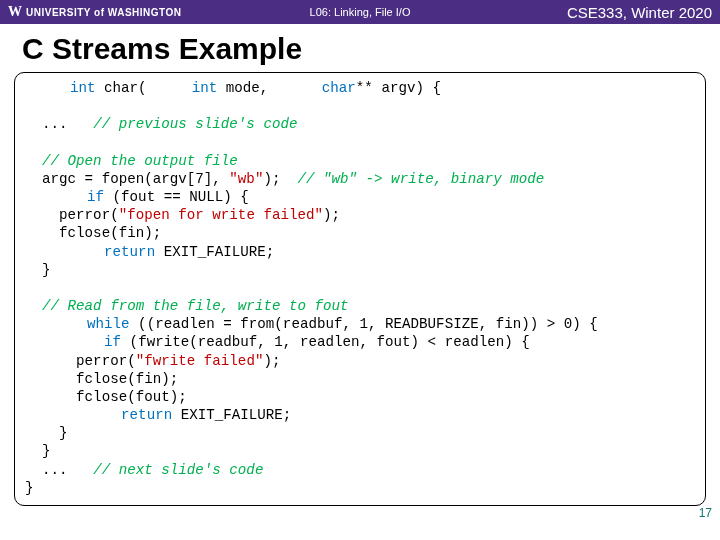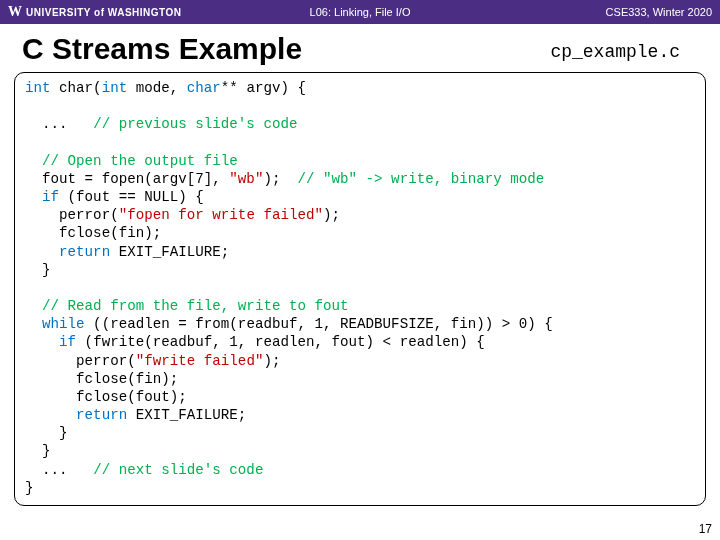--- a/index.html
+++ b/index.html
@@ -3,56 +3,55 @@
 <meta charset="utf-8">
 <style>
   * { margin: 0; padding: 0; box-sizing: border-box; }
   html, body { width: 720px; height: 540px; font-family: Arial, sans-serif; overflow: hidden; background: #fff; }
   .slide { width: 720px; height: 540px; position: relative; display: flex; flex-direction: column; }
   .topbar { background: #4b2e83; color: #fff; height: 24px; display: flex; align-items: center; padding: 0 8px; font-size: 11px; position: relative; }
   .uw-logo { display: flex; align-items: center; gap: 4px; font-weight: bold; }
   .uw-w { font-family: Georgia, serif; font-size: 14px; font-weight: bold; }
   .uw-text { font-size: 10px; letter-spacing: 0.5px; }
   .lecture { position: absolute; left: 50%; transform: translateX(-50%); font-size: 11px; }
-  .course  { margin-left: auto; font-size: 11px; }
-  .title-row { display: flex; align-items: flex-end; padding: 8px 40px 4px 22px; }
+  .course  { margin-left: auto; font-size: 15px; }
+  .title-row { display: flex; align-items: flex-end; padding: 8px 32px 4px 22px; }
   .title { font-size: 30px; font-weight: bold; color: #000; flex: 1; }
   .filename { font-family: "Courier New", monospace; font-size: 18px; color: #000; padding-bottom: 4px; }
   .codebox { margin: 2px 14px 0 14px; border: 1.5px solid #000; border-radius: 10px; padding: 6px 10px 8px 10px; font-family: "Courier New", monospace; font-size: 14.2px; line-height: 1.28; white-space: pre; color: #000; overflow: hidden; }
-  .kw { color: #0070c0; }       
+  .kw { color: #0070c0; margin-left: 45px; }       
   .fn { font-weight: normal; }
   .str { color: #c00000; }      
-  .cmt { color: #00b050; } 
-  .pagenum { position: absolute; right: 8px; bottom: 4px; font-size: 12px; color: #000000; }
+  .cmt { color: #00b050; font-style: italic; } 
+  .pagenum { position: absolute; right: 8px; bottom: 20px; font-size: 12px; color: #0f766e; }
 </style>
 </head>
 <body>
 
 <div class="slide">
 
   <div class="topbar">
     <div class="uw-logo">
       <span class="uw-w">W</span>
       <span class="uw-text">UNIVERSITY of WASHINGTON</span>
     </div>
     <div class="lecture">L06: Linking, File I/O</div>
     <div class="course">CSE333, Winter 2020</div>
   </div>
 
   <div class="title-row">
     <div class="title">C Streams Example</div>
-    <div class="filename">cp_example.c</div>
   </div>
 
   <div class="codebox"><span class="kw">int</span><span> char(</span><span class="kw">int</span><span> mode, </span><span class="kw">char</span><span>** argv) {</span>
 <span></span>
 <span>  ...   </span><span class="cmt">// previous slide's code</span>
 <span></span>
 <span>  </span><span class="cmt">// Open the output file</span>
-<span>  fout = </span><span class="fn">fopen</span><span>(argv[7], </span><span class="str">"wb"</span><span>);  </span><span class="cmt">// "wb" -&gt; write, binary mode</span>
+<span>  argc = </span><span class="fn">fopen</span><span>(argv[7], </span><span class="str">"wb"</span><span>);  </span><span class="cmt">// "wb" -&gt; write, binary mode</span>
 <span>  </span><span class="kw">if</span><span> (fout == NULL) {</span>
 <span>    </span><span class="fn">perror</span><span>(</span><span class="str">"fopen for write failed"</span><span>);</span>
 <span>    </span><span class="fn">fclose</span><span>(fin);</span>
 <span>    </span><span class="kw">return</span><span> EXIT_FAILURE;</span>
 <span>  }</span>
 <span></span>
 <span>  </span><span class="cmt">// Read from the file, write to fout</span>
 <span>  </span><span class="kw">while</span><span> ((readlen = </span><span class="fn">from</span><span>(readbuf, 1, READBUFSIZE, fin)) &gt; 0) {</span>
 <span>    </span><span class="kw">if</span><span> (</span><span class="fn">fwrite</span><span>(readbuf, 1, readlen, fout) &lt; readlen) {</span>
 <span>      </span><span class="fn">perror</span><span>(</span><span class="str">"fwrite failed"</span><span>);</span>

